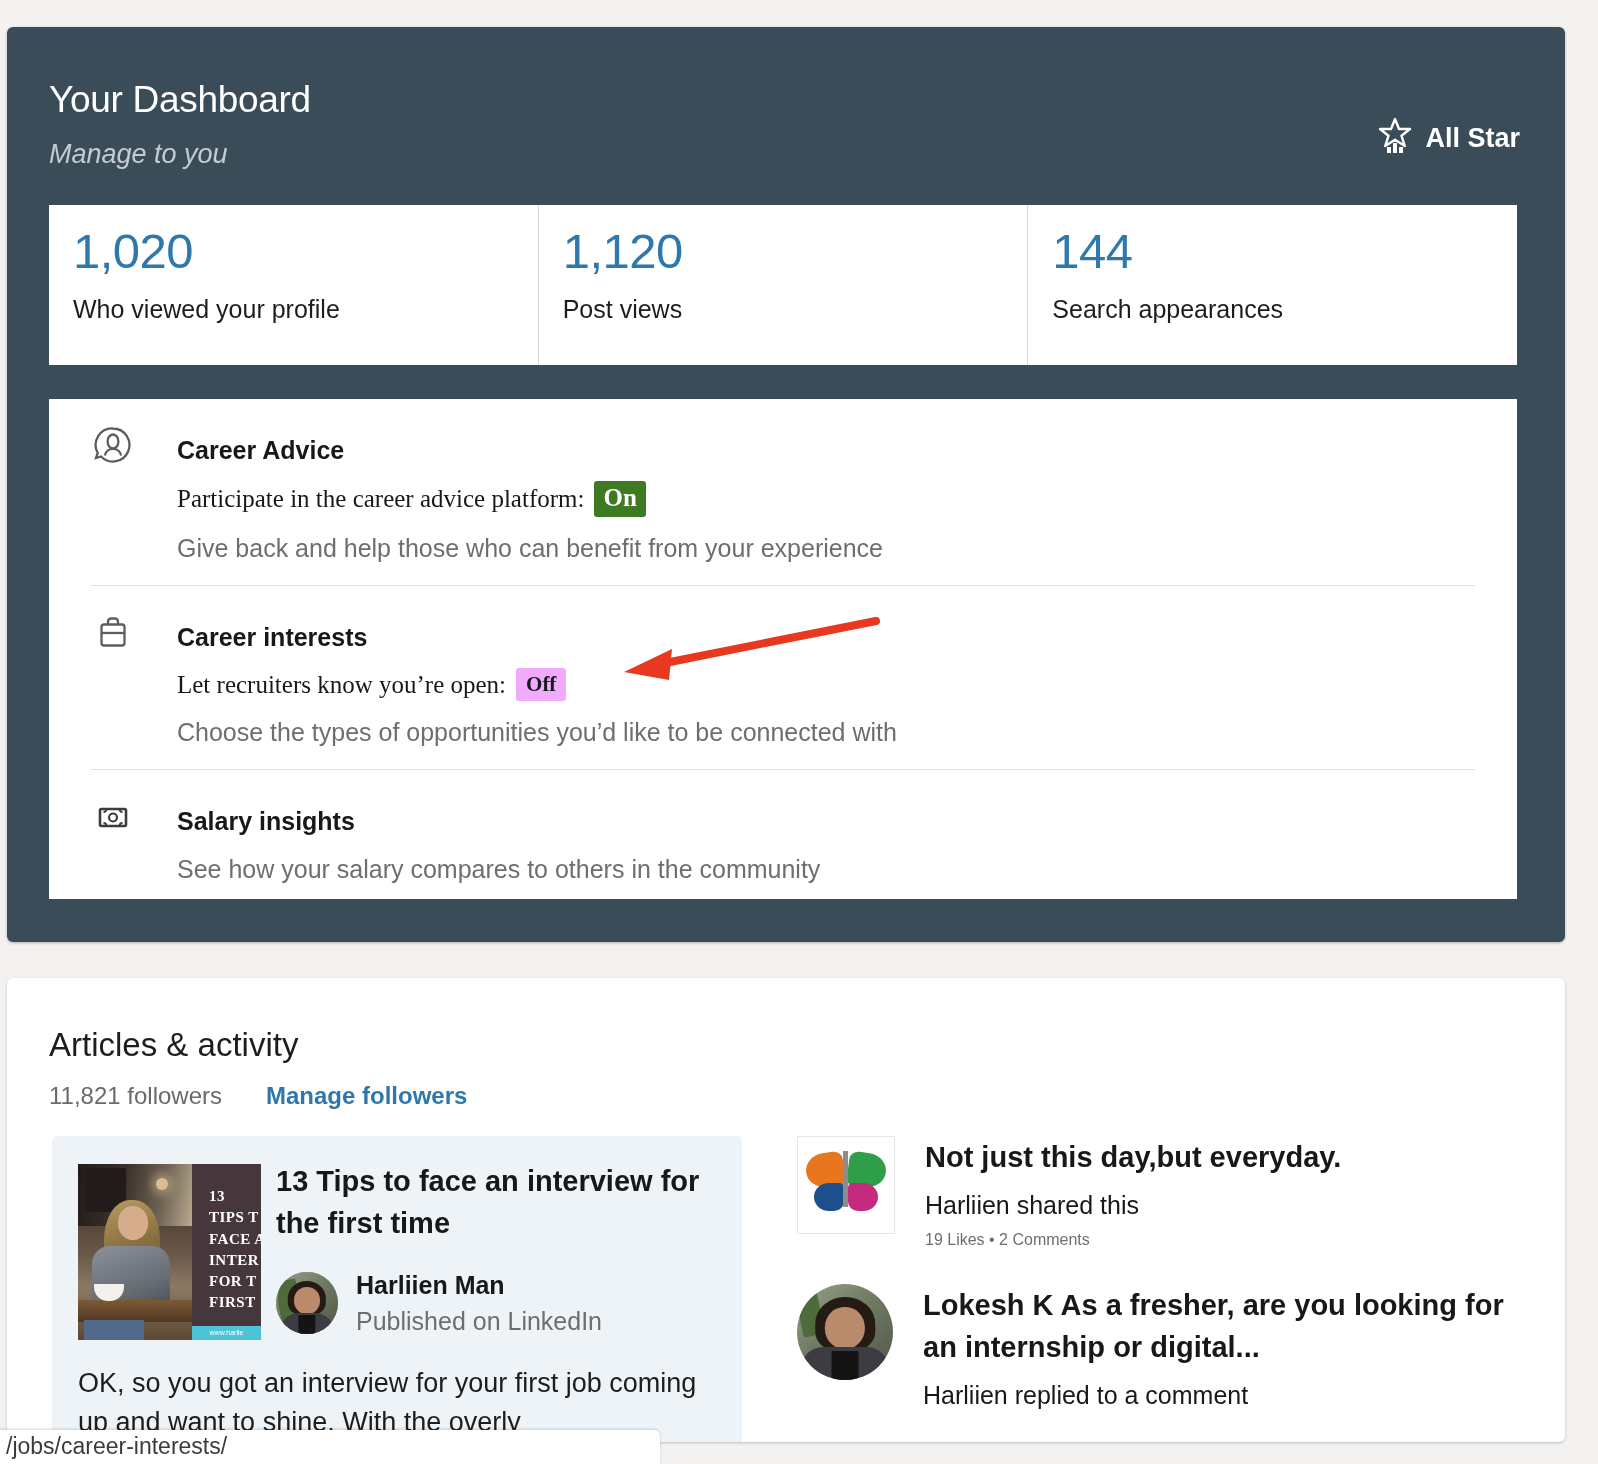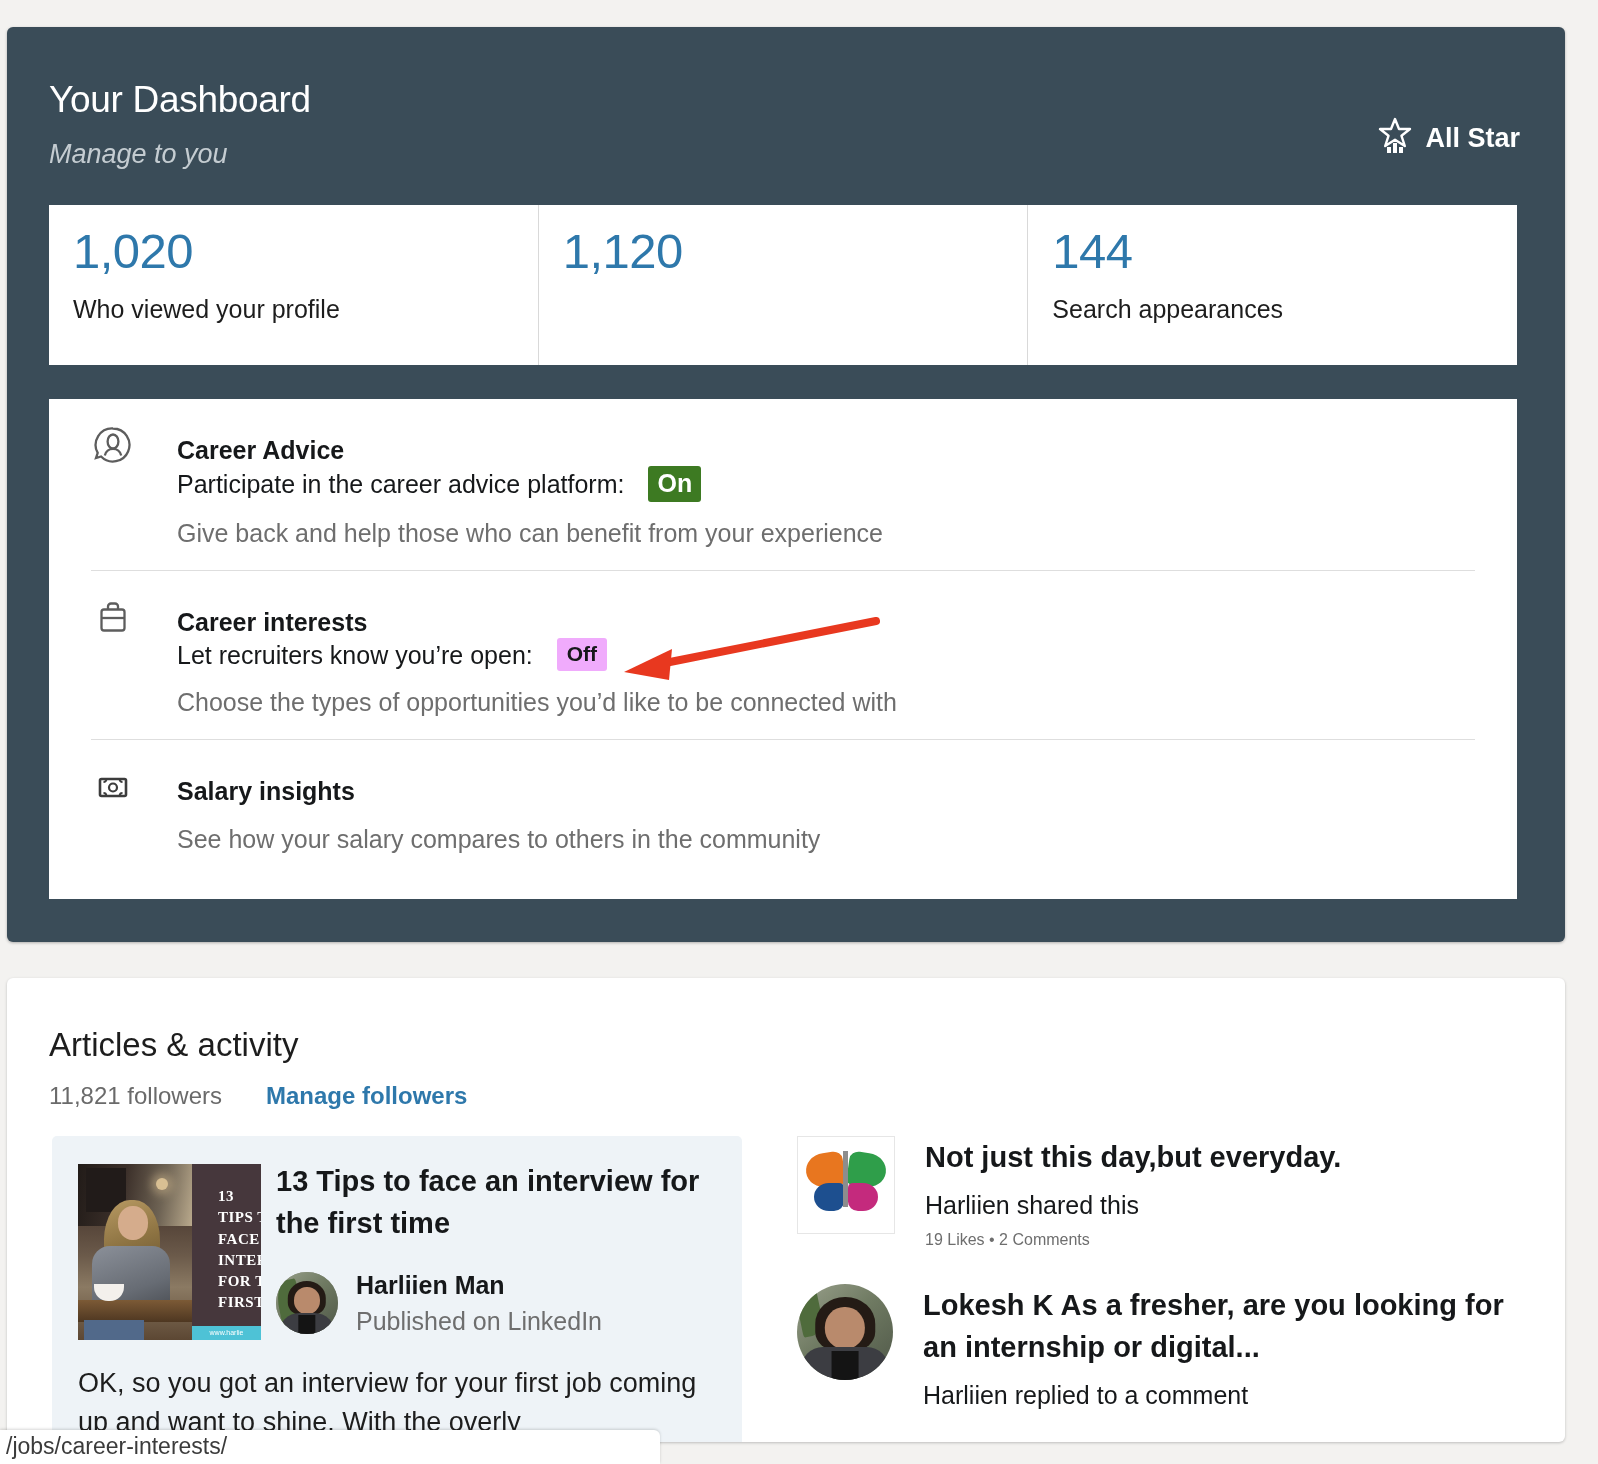--- a/index.html
+++ b/index.html
@@ -116,26 +116,28 @@
     align-items: center;
     justify-content: center;
   }
   .info-head {
     font-size: 25px;
     font-weight: bold;
     color: #16181a;
     line-height: 1.25;
   }
   .info-mid {
+    margin-top: 15px;
     font-size: 25px;
     color: #16181a;
     display: flex;
     align-items: center;
-    gap: 24px;
+    gap: 10px;
     line-height: 1.2;
+    font-family: Liberation Serif, serif;
   }
   .info-desc {
     margin-top: 16px;
     font-size: 25px;
     color: #6e6e6e;
     line-height: 1.2;
   }
   .badge-on {
     background: #3d7a22;
     color: #ffffff;
@@ -258,21 +260,21 @@
   .tp-cup {
     position:absolute; left:16px; top:120px; width:30px; height:17px;
     background:#f3f0ec; border-radius: 0 0 14px 14px;
   }
   .tp-jeans {
     position:absolute; left:6px; top:156px; width:60px; height:22px;
     background:#51698a;
   }
   .thumb-panel {
     position: absolute;
-    left: 131px; top: 0;
+    left: 122px; top: 0;
     width: 69px; height: 176px;
     background: #46373c;
     padding: 22px 0 0 9px;
     box-sizing: border-box;
   }
   .thumb-panel-line {
     color: #ffffff;
     font-family: "Liberation Serif", serif;
     font-weight: bold;
     font-size: 15px;
@@ -439,20 +441,21 @@
       <span class="allstar-label">All Star</span>
     </div>
 
     <div class="stats">
       <div class="stat">
         <div class="stat-num">1,020</div>
         <div class="stat-label">Who viewed your profile</div>
       </div>
       <div class="stat">
         <div class="stat-num">1,120</div>
+        <div class="stat-label">Post views</div>
       </div>
       <div class="stat">
         <div class="stat-num">144</div>
         <div class="stat-label">Search appearances</div>
       </div>
     </div>
 
     <div class="info-card">
 
       <div class="info-row">

